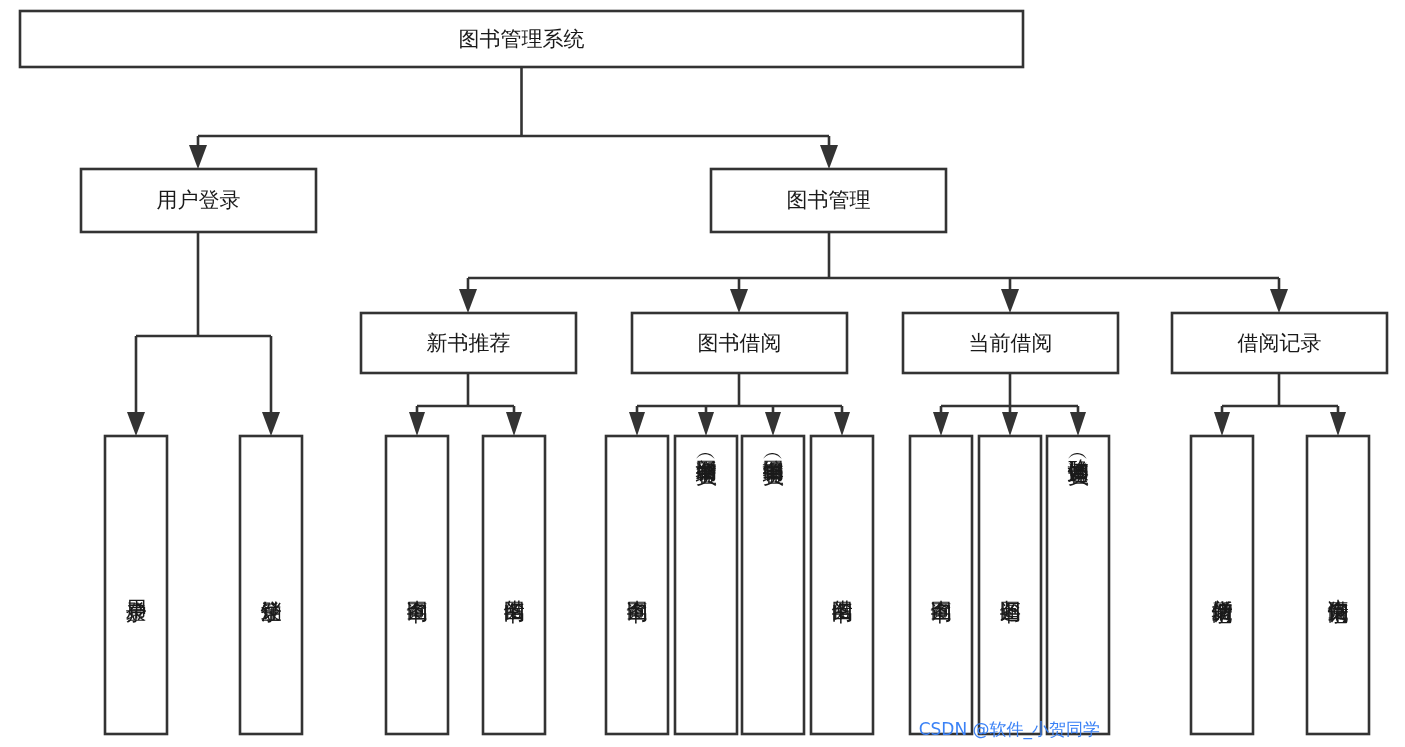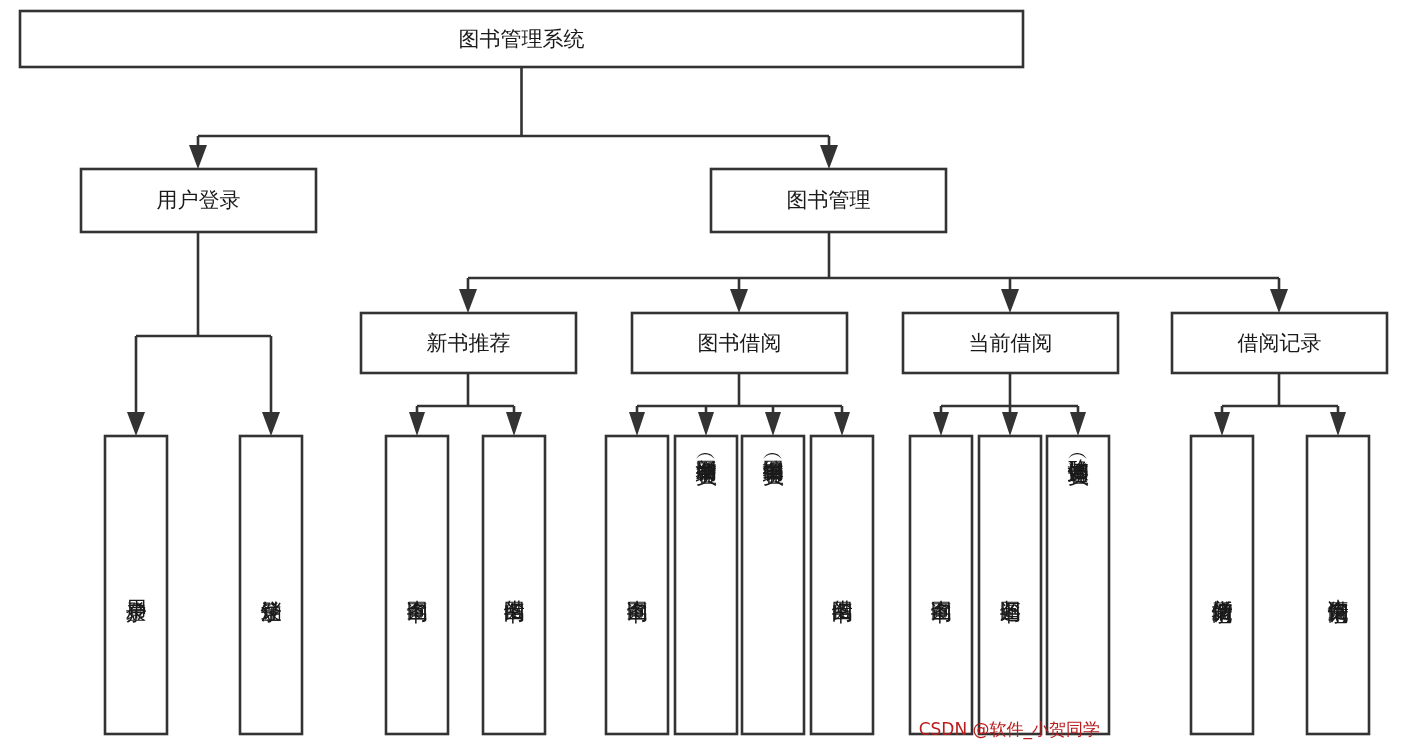--- a/index.html
+++ b/index.html
@@ -65,21 +65,21 @@
     text-align: center;
     white-space: nowrap;
     user-select: none;
   }
   .watermark {
     position: absolute;
     right: 12px;
     bottom: 6px;
     font-family: "DejaVu Sans", "Liberation Sans", sans-serif;
     font-size: 17px;
-    color: #b91c1c;
+    color: #3b82f6;
     white-space: nowrap;
     user-select: none;
   }
 </style>
 </head>
 <body>
 
 <div id="diagram-root">
 
   <svg id="structure-chart" viewBox="0 0 1405 747">

